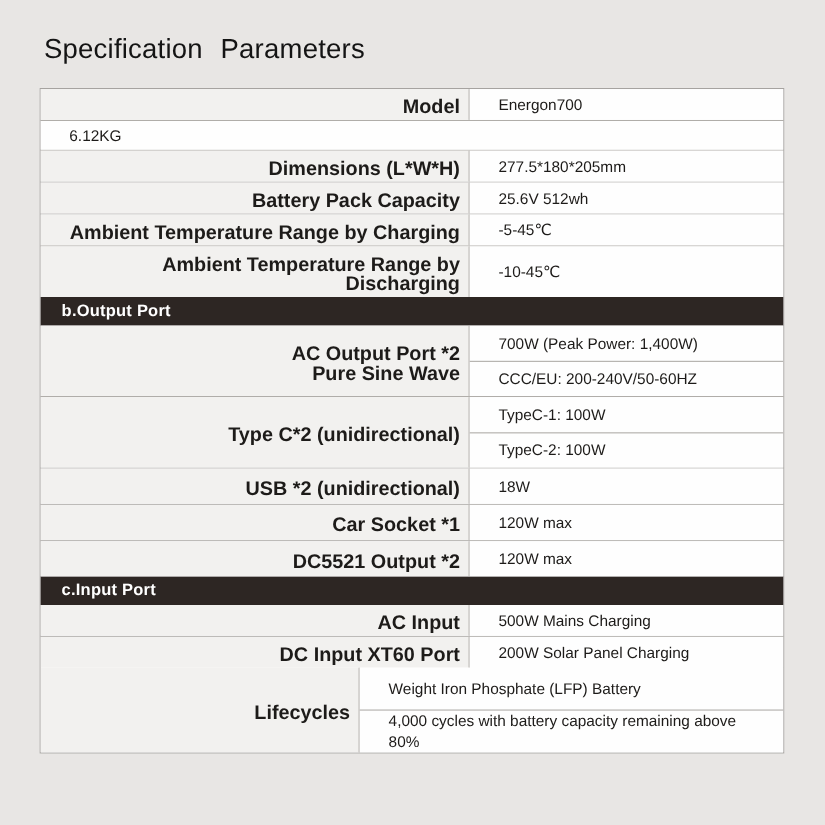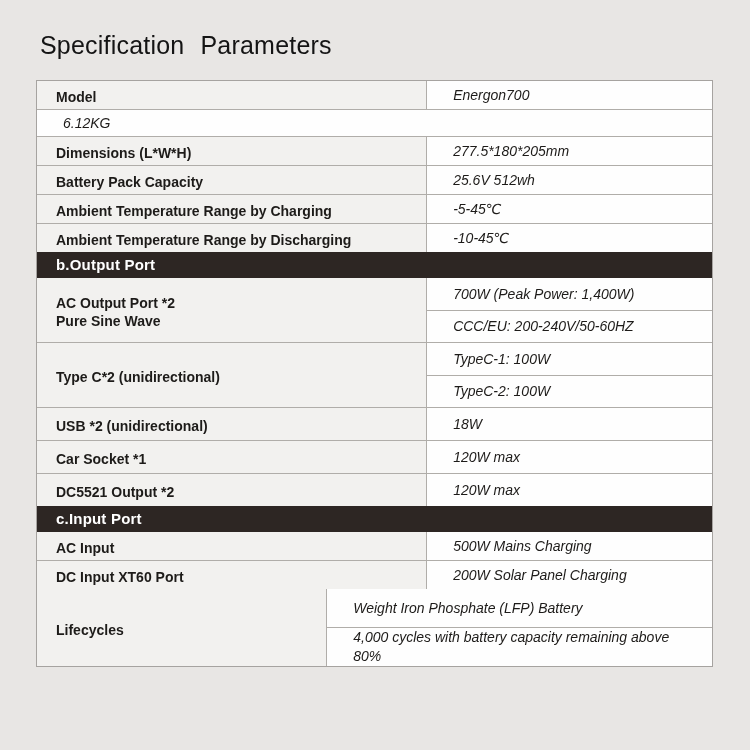--- a/index.html
+++ b/index.html
@@ -48,39 +48,39 @@
   .spec-row + .spec-row { border-top: 1px solid var(--border); }
   .row-label {
     width: 57.8%;
     background: var(--label-cell-bg);
     display: flex;
     flex-direction: column;
     justify-content: center;
     padding: 7px 8px 3px 19px;
     border-right: 1px solid var(--border);
     font-weight: bold;
-    font-size: 14px;
+    font-size: 18px;
     line-height: 18px;
+    text-align: right;
   }
   .row-values {
     flex: 1;
     display: flex;
     flex-direction: column;
     background: var(--value-cell-bg);
   }
   .value-cell {
     flex: 1;
     display: flex;
     flex-direction: column;
     justify-content: center;
     padding: 3px 24px 3px 26px;
     min-height: 26px;
     font-size: 14px;
     line-height: 19px;
-    font-style: italic;
   }
   .value-cell + .value-cell { border-top: 1px solid var(--border); }
   .section-1 .value-cell, .section-3 .value-cell { min-height: 32px; gap: 20px; }
   .section-3 .row-label { width: 43%; }
 </style>
 </head>
 <body>
 
 <h1 class="page-title">Specification Parameters</h1>
 

